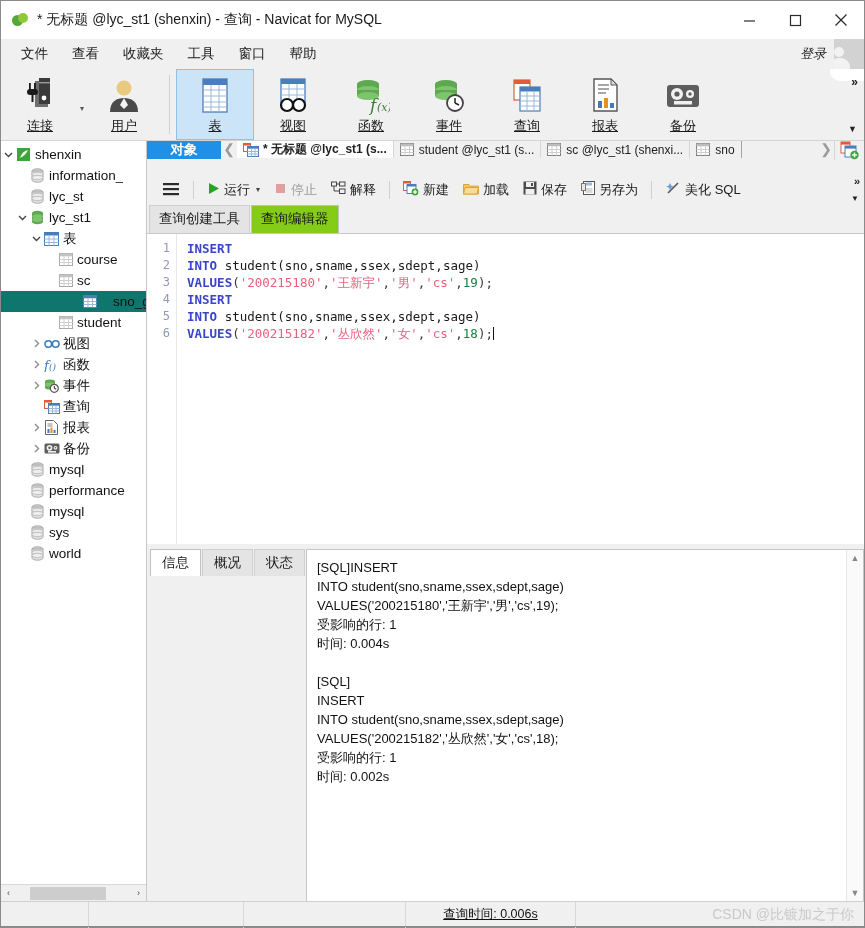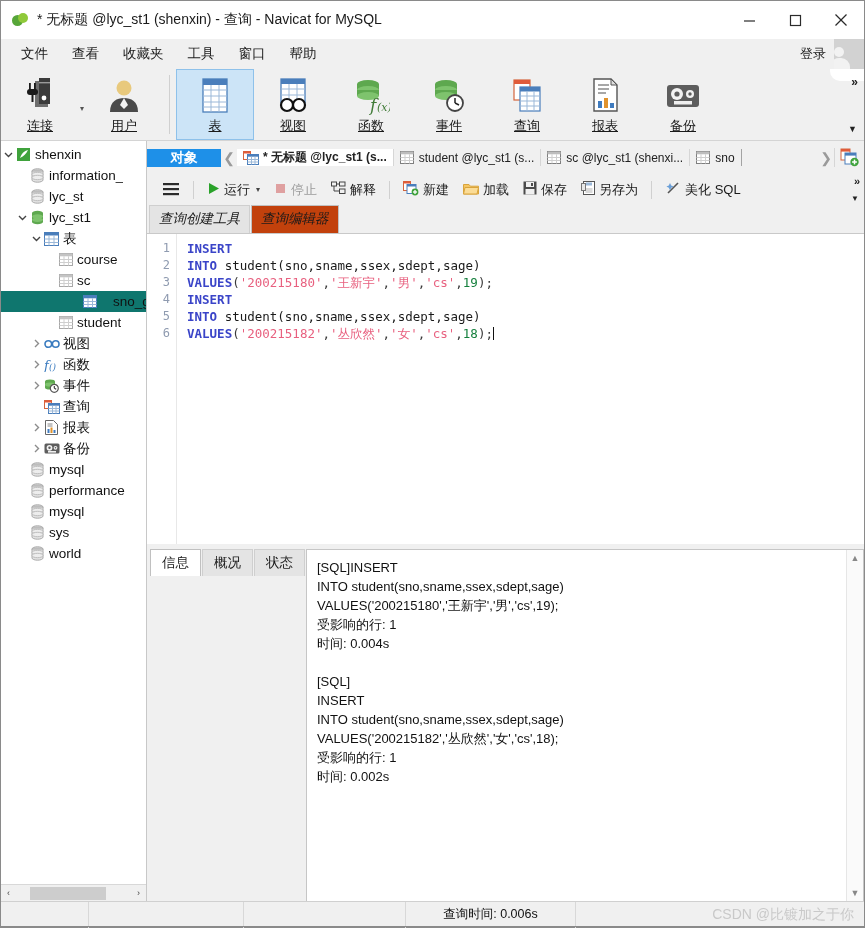--- a/index.html
+++ b/index.html
@@ -55,21 +55,21 @@
     display: flex; align-items: center;
     padding-left: 8px;
     position: relative;
   }
   .menu-item {
     padding: 3px 12px; font-size: 13.5px; color: #1a1a1a; white-space: nowrap;
   }
   .menu-right {
     margin-left: auto; display: flex; align-items: center; height: 30px;
   }
-  .login-link { font-size: 13px; color: #1a1a1a; padding: 0 8px; }
+  .login-link { font-size: 13px; color: #1a1a1a; padding: 0 8px; font-style: italic; }
   .avatar {
     width: 30px; height: 30px; background: #d2d2d2;
     display: flex; align-items: flex-end; justify-content: center; overflow: hidden;
   }
   .avatar .head { width: 10px; height: 10px; border-radius: 50%; background: #f2f2f2; position: relative; top: -12px;}
   .avatar .body { width: 18px; height: 11px; border-radius: 9px 9px 0 0; background: #f2f2f2; position: relative; left: -14px; }
 
   
   .ribbon {
     height: 72px; min-height: 72px;
@@ -130,21 +130,21 @@
   }
   .hs-arrow { width: 15px; text-align: center; font-size: 9px; color: #444; }
   .hs-track { flex: 1; height: 17px; background: #f0f0f0; position: relative; }
   .hs-thumb { position: absolute; left: 14px; top: 2px; width: 76px; height: 13px; background: #cdcdcd; }
 
   
   .rightpane { flex: 1; display: flex; flex-direction: column; min-width: 0; background: #f0f0f0; }
 
   
   .tabstrip {
-    height: 33px; min-height: 33px; display: flex; align-items: center;
+    height: 33px; min-height: 33px; display: flex; align-items: flex-start;
     background: #f0f0f0;
   }
   .obj-tab {
     width: 74px; background: #1e90e8; color: #fff;
     display: flex; align-items: center; justify-content: center;
     font-size: 13.5px; font-weight: bold;
   }
   .tab-nav {
     width: 16px; display: flex; align-items: center; justify-content: center;
     color: #9a9a9a; font-size: 14px; background: #f0f0f0;
@@ -173,23 +173,23 @@
   .qt-btn.disabled { color: #9a9a9a; }
   .qt-sep { width: 1px; height: 18px; background: #d0d0d0; margin: 0 6px; }
   .qt-right { margin-left: auto; width: 22px; position: relative; height: 31px; }
   .qt-right .chev { position: absolute; right: 4px; top: 1px; font-size: 11px; font-weight: bold; color: #222; }
   .qt-right .dn { position: absolute; right: 5px; bottom: 2px; font-size: 8px; color: #222; }
 
   
   .subtabs { height: 28px; min-height: 28px; display: flex; align-items: flex-end; padding-left: 2px; background: #f0f0f0;}
   .stab {
     padding: 4px 9px 5px 9px; font-size: 13.5px; color: #1a1a1a;
-    background: #e4e4e4; border: 1px solid #cfcfcf; border-bottom: none; margin-right: 1px; font-style: italic;
-  }
-  .stab.active { background: #c2410c; border-color: #c0c0c0; }
+    background: #e4e4e4; border: 1px solid #cfcfcf; border-bottom: none; margin-right: 1px;
+  }
+  .stab.active { background: #84cc16; border-color: #c0c0c0; }
 
   
   .editor {
     flex: 1; background: #ffffff; display: flex; min-height: 0;
     border-top: 1px solid #c9c9c9;
     position: relative;
   }
   .gutter {
     width: 30px; flex: 0 0 30px; background: #ffffff;
     padding-top: 6px; text-align: right; padding-right: 6px;
@@ -236,21 +236,21 @@
     display: flex; flex-direction: column; justify-content: space-between; align-items: center;
     padding: 3px 0; font-size: 9px; color: #888;
   }
 
   
   .statusbar {
     height: 26px; min-height: 26px; background: #f0f0f0;
     border-top: 1px solid #d0d0d0;
     display: flex; align-items: center; position: relative;
   }
-  .sb-cell { height: 26px; display: flex; align-items: center; justify-content: center; border-right: 1px solid #d8d8d8; font-size: 12.5px;}
+  .sb-cell { height: 26px; display: flex; align-items: center; justify-content: center; border-right: 1px solid #d8d8d8; font-size: 12.5px; text-decoration: underline;}
   .sb-c1 { width: 88px; }
   .sb-c2 { width: 155px; }
   .sb-c3 { width: 162px; }
   .sb-c4 { width: 170px; font-size: 12.5px; color: #111; }
   .sb-rest { flex: 1; }
   .watermark {
     position: absolute; right: 10px; top: 4px;
     font-size: 14px; color: #c9c9c9; white-space: nowrap;
   }
   .app-border-bottom { position:absolute; left:0; right:0; bottom:0; height:1px; background:#8a8a8a;}

